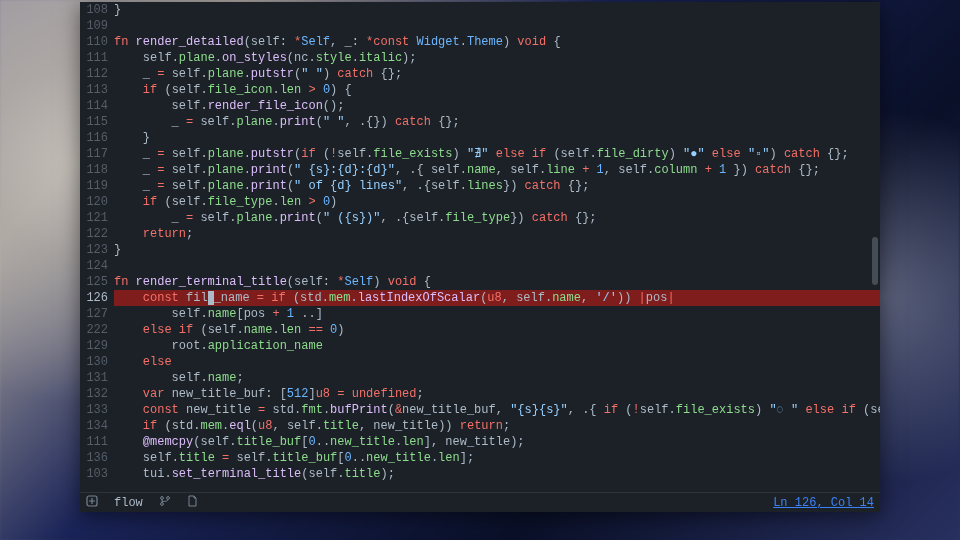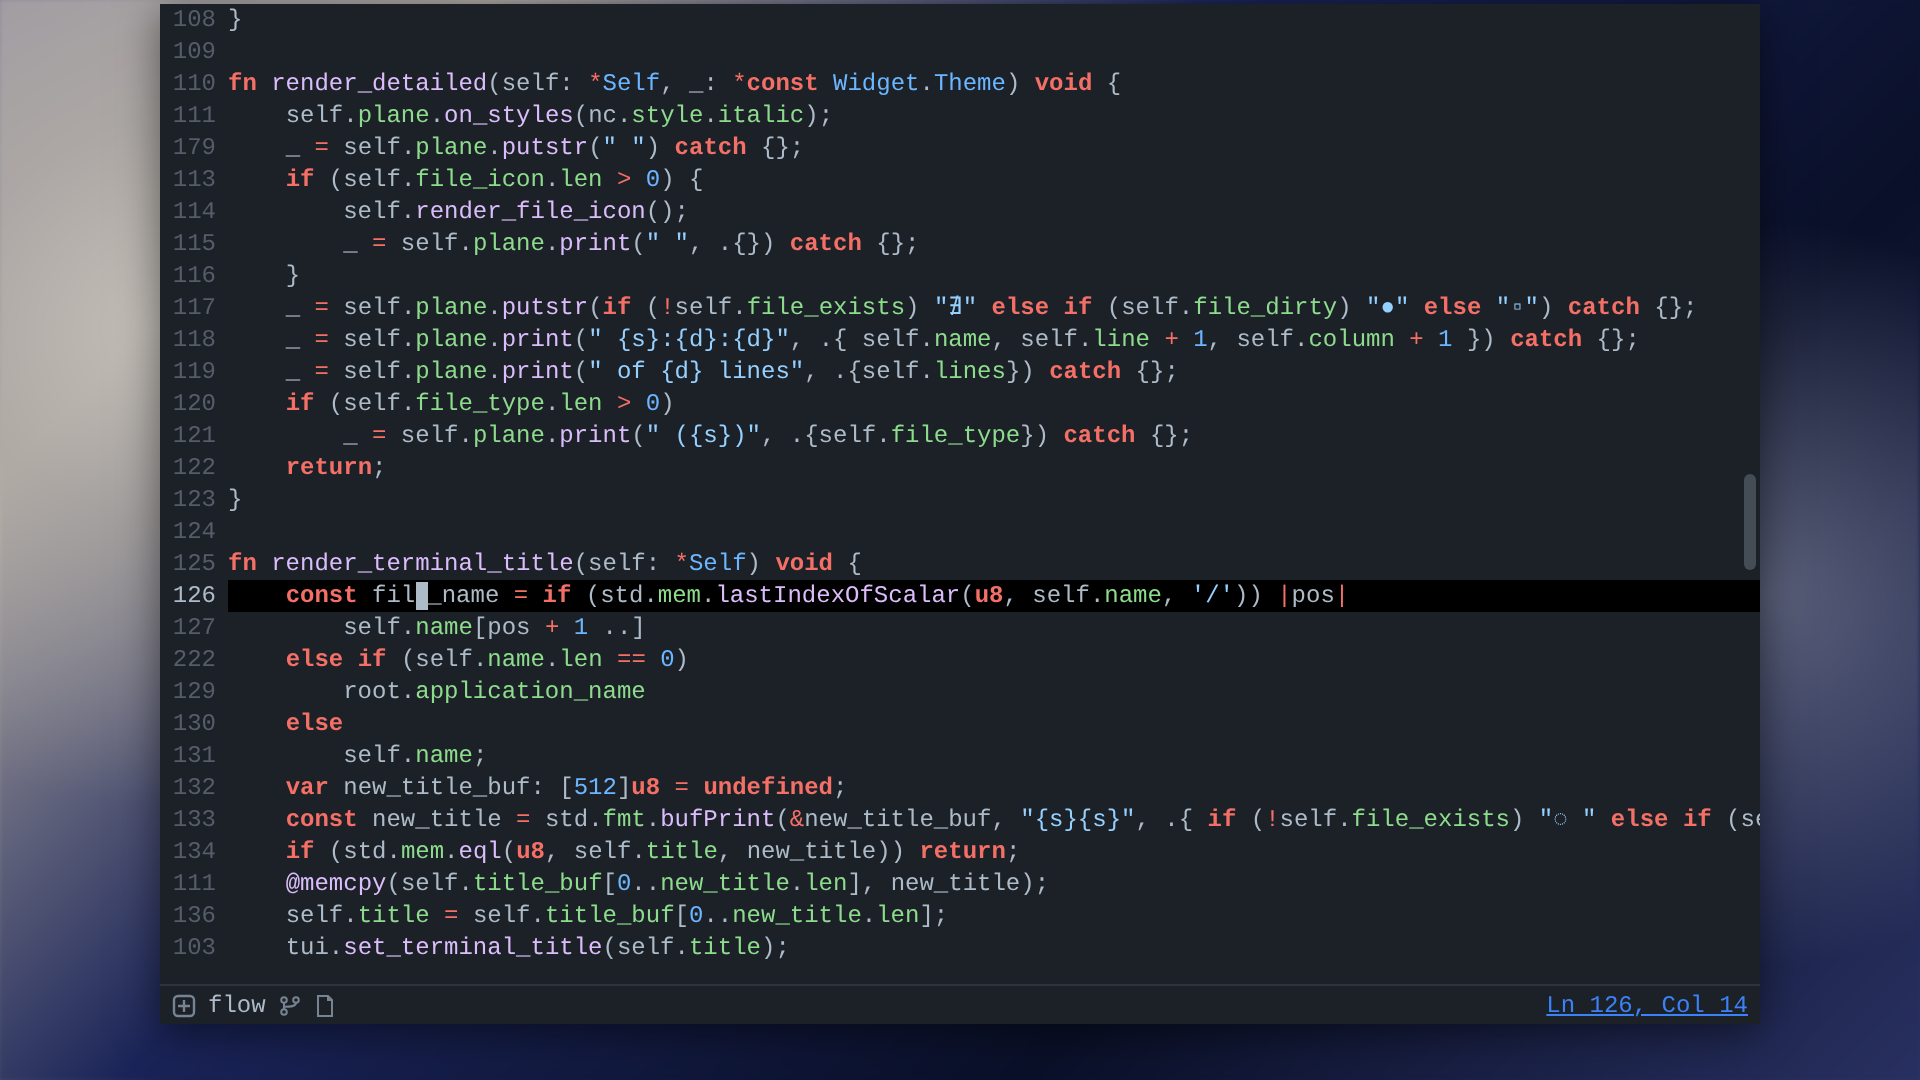--- a/index.html
+++ b/index.html
@@ -38,22 +38,22 @@
     text-align: right;
     padding-right: 6px;
     color: #545d68;
     user-select: none;
     flex-shrink: 0;
   }
   .gutter div { height: 16px; }
   .gutter .cur { color: #adbac7; }
   .lines { flex: 1; overflow: hidden; white-space: pre; position: relative; }
   .lines div { height: 16px; }
-  .line.cur { background: #000000; }
-  .kw { color: #f47067; font-weight: bold; }
+  .line.cur { background: #7f1d1d; }
+  .kw { color: #f47067; }
   .fn { color: #dcbdfb; }
   .ty { color: #6cb6ff; }
   .str { color: #96d0ff; }
   .num { color: #6cb6ff; }
   .prop { color: #8ddb8c; }
   .punc { color: #adbac7; }
   .op { color: #f47067; }
   .id { color: #adbac7; }
   .cursor {
     display: inline-block;
@@ -78,40 +78,40 @@
     height: 20px;
     background: #1c2128;
     color: #768390;
     display: flex;
     align-items: center;
     font-size: 12px;
     padding: 0 6px;
     border-top: 1px solid #2d333b;
     gap: 6px;
   }
-  .sb-left { display: flex; align-items: center; gap: 6px; flex: 1; }
+  .sb-left { display: flex; align-items: flex-start; gap: 16px; flex: 1; }
   .sb-mode { color: #adbac7; }
   .sb-path { font-style: italic; color: #96a0aa; }
   .sb-icon { display: inline-flex; align-items: center; }
   .sb-right { color: #3b82f6; text-decoration: underline; }
   svg { display: block; }
 </style>
 </head>
 <body>
 
 <div class="bg-texture"></div>
 
 <div class="editor">
   <div class="code-area">
     <div class="gutter" id="gutter">
         <div>108</div>
         <div>109</div>
         <div>110</div>
         <div>111</div>
-        <div>179</div>
+        <div>112</div>
         <div>113</div>
         <div>114</div>
         <div>115</div>
         <div>116</div>
         <div>117</div>
         <div>118</div>
         <div>119</div>
         <div>120</div>
         <div>121</div>
         <div>122</div>

